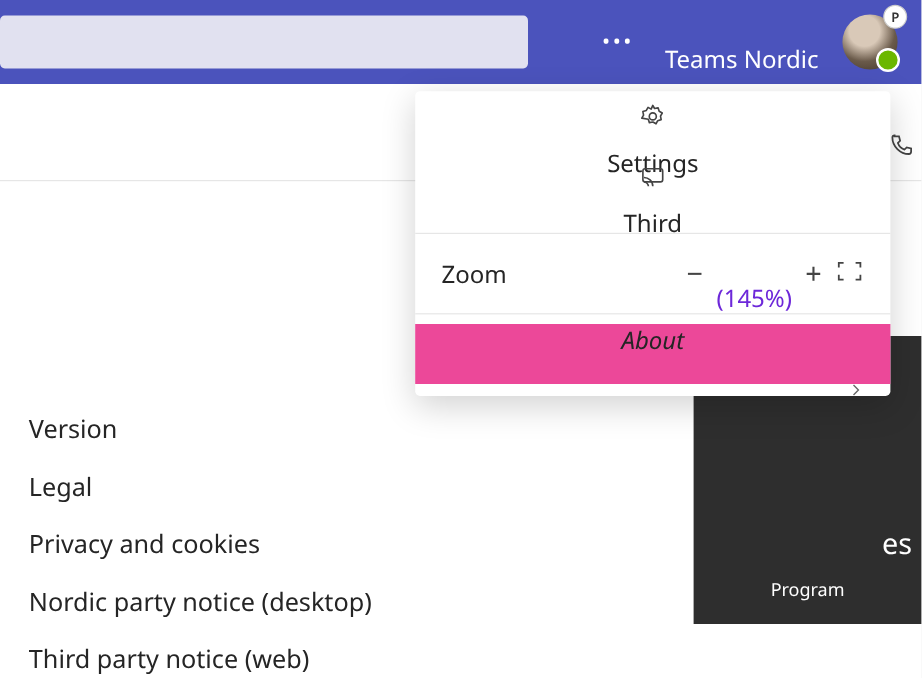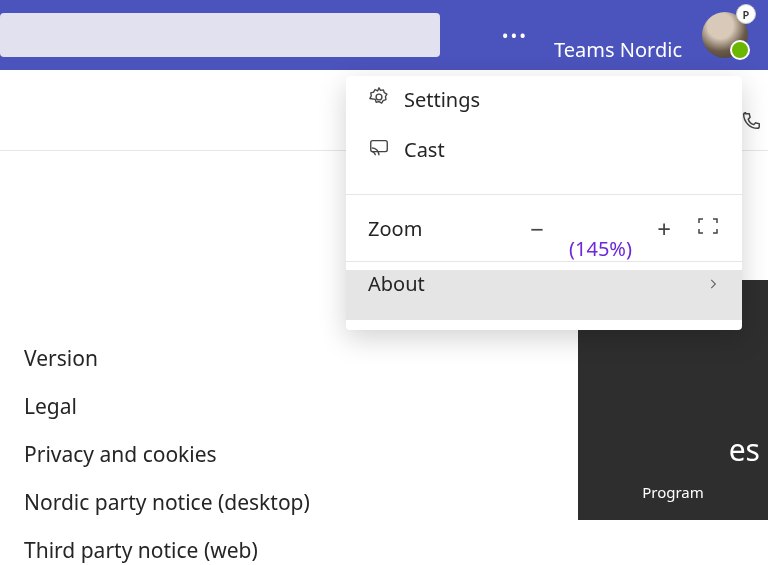--- a/index.html
+++ b/index.html
@@ -119,54 +119,56 @@
     justify-content: flex-end;
     align-items: center;
     padding-bottom: 18px;
     font-size: 15px;
   }
   .dark-panel-es {
     position: absolute;
     right: 8px;
     bottom: 50px;
     color: #fff;
-    font-size: 30px;
+    font-size: 24px;
   }
   .main-menu {
     position: absolute;
     top: 6px;
     left: 346px;
     width: 396px;
     background: #fff;
     border-radius: 4px;
     box-shadow: 0 8px 28px rgba(0,0,0,0.18);
     padding: 10px 0;
     font-size: 20px;
     color: #252525;
   }
   .menu-item {
     display: flex;
+    align-items: center;
     height: 50px;
     padding: 0 22px;
     cursor: pointer;
     gap: 14px;
-  }
-  .menu-item.selected { background: #e5e5e5; }
+    flex-direction: column;
+  }
+  .menu-item.selected { background: #ec4899; font-style: italic; }
   .menu-icon svg { display: block; }
   .menu-sep {
     height: 1px;
     background: #e6e6e6;
     margin: 8px 0;
   }
   .zoom-row {
     display: flex;
     align-items: center;
     height: 50px;
     padding: 0 22px;
-    gap: 18px;
+    gap: 4px;
   }
   .zoom-label { flex: 1; }
   .zoom-btn {
     width: 28px;
     text-align: center;
     font-size: 24px;
     color: #444;
     cursor: pointer;
   }
   .zoom-value { color: #6d28d9; font-size: 20px; margin-top: 40px; }
@@ -257,21 +259,21 @@
       <span class="menu-icon">
         <svg width="22" height="22" viewBox="0 0 24 24" fill="none" stroke="#444" stroke-width="1.5">
           <rect x="3" y="5" width="18" height="12" rx="2"></rect>
           <path d="M3 17a6 6 0 0 1 6 6M3 21a2 2 0 0 1 2 2" stroke="none"></path>
           <path d="M4 18c3 0 5.5 2.5 5.5 5.5" stroke="none"></path>
           <path d="M3 14c4 .5 7 3.5 7.5 7.5" stroke="none"></path>
           <path d="M4 13c4 0 8 3 8 8"></path>
           <path d="M4 17c2 0 4 2 4 4"></path>
         </svg>
       </span>
-      <span>Cast</span>
+      <span>Third</span>
     </div>
 
     <div class="menu-sep"></div>
 
     <div class="zoom-row">
       <span class="zoom-label">Zoom</span>
       <span class="zoom-btn">−</span>
       <span class="zoom-value">(145%)</span>
       <span class="zoom-btn">+</span>
       <span class="fullscreen-icon">

